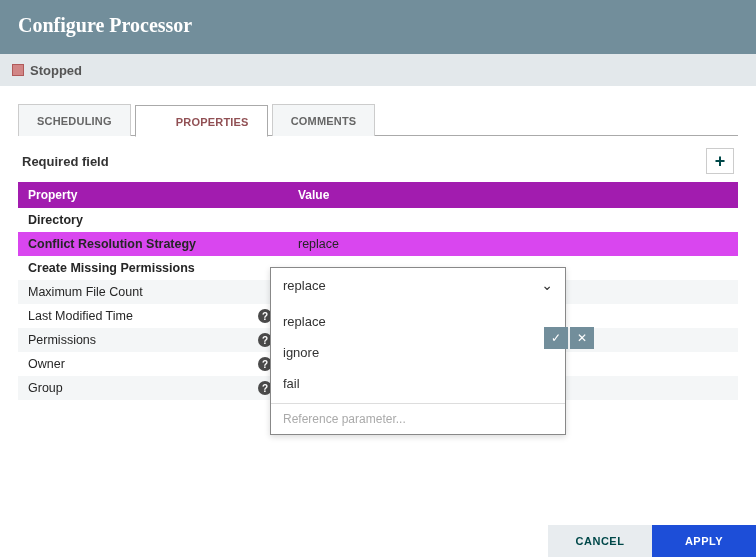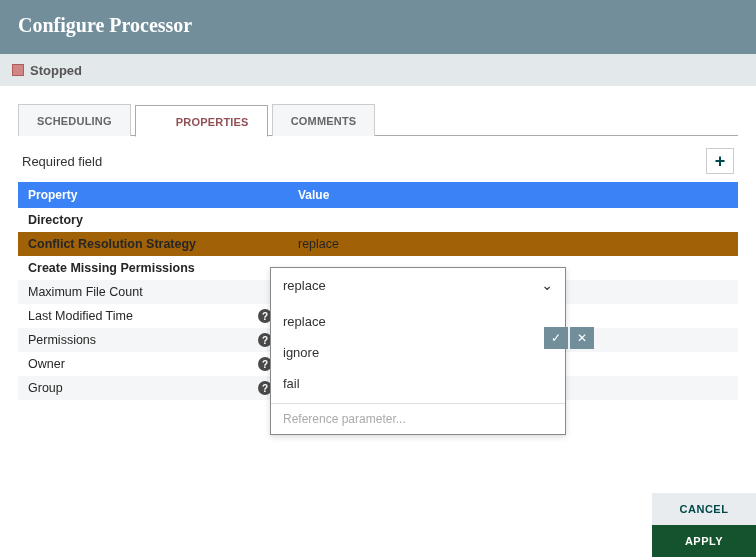--- a/index.html
+++ b/index.html
@@ -79,59 +79,59 @@
     border-bottom: 1px solid #aaa;
     margin-top: -1px;
   }
   .subhead {
     display: flex;
     justify-content: space-between;
     align-items: center;
     padding: 12px 4px 8px 4px;
   }
   .subhead .req {
-    font-weight: 400;
+    font-weight: 700;
     font-size: 13px;
     color: #333;
   }
   .add-btn {
     width: 28px; height: 26px;
     border: 1px solid #ccc;
     display: flex; align-items: center; justify-content: center;
     color: #004849;
     font-size: 18px;
     font-weight: 700;
     cursor: pointer;
     line-height: 1;
     background: #fff;
   }
   table.props {
     width: 100%;
     border-collapse: collapse;
     table-layout: fixed;
   }
   table.props thead th {
-    background: #3b82f6;
+    background: #a21caf;
     color: #fff;
     font-weight: 600;
     font-size: 12px;
     text-align: left;
     padding: 6px 10px;
     height: 26px;
   }
   table.props th.col-prop { width: 270px; }
   table.props tbody td {
     padding: 5px 10px;
     font-size: 12.5px;
     height: 24px;
     vertical-align: middle;
   }
   table.props tbody tr { background: #fff; }
   table.props tbody tr.alt { background: #f4f6f7; }
-  table.props tbody tr.sel { background: #a16207; }
+  table.props tbody tr.sel { background: #d946ef; }
   td.prop-name { color: #262626; }
   td.prop-name.req { font-weight: 700; }
   td.prop-val { color: #262626; }
   td.prop-val.noval { color: #a0a0a0; }
   .name-cell {
     display: flex;
     align-items: center;
     justify-content: space-between;
     width: 100%;
   }
@@ -203,40 +203,39 @@
     color: #fff;
     display: flex; align-items: center; justify-content: center;
     font-size: 12px;
     cursor: pointer;
   }
 
   .footer {
     position: absolute;
     bottom: 0; right: 0;
     display: flex;
-    flex-direction: column;
   }
   .btn {
     height: 32px;
     min-width: 104px;
     padding: 0 20px;
     display: flex;
     align-items: center;
     justify-content: center;
     font-size: 11px;
     font-weight: 700;
     letter-spacing: 0.5px;
     cursor: pointer;
   }
   .btn-cancel {
     background: #e8ecef;
     color: #004849;
   }
   .btn-apply {
-    background: #14532d;
+    background: #1d4ed8;
     color: #fff;
     text-align: center;
   }
 </style>
 </head>
 <body>
 
 <div class="header">
   <h1>Configure Processor</h1>
 </div>

